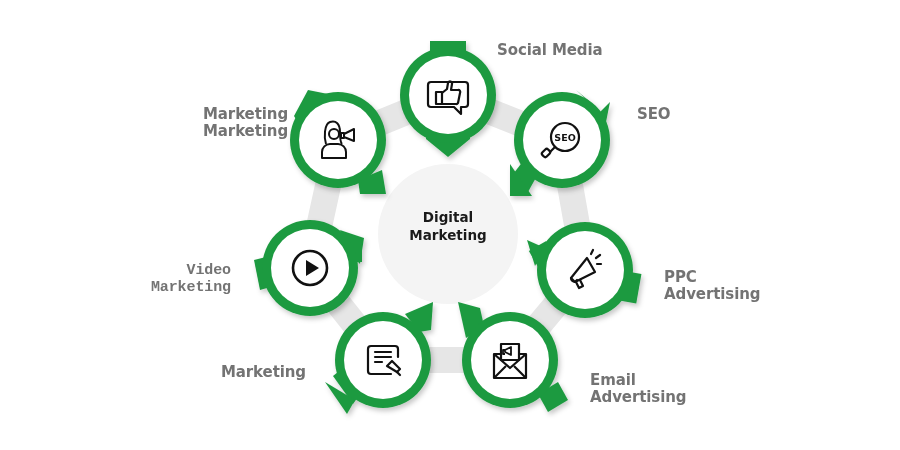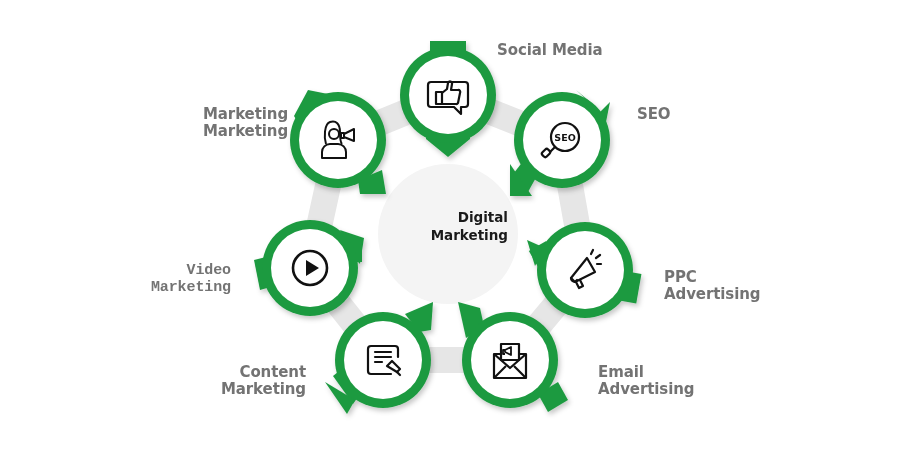--- a/index.html
+++ b/index.html
@@ -6,21 +6,21 @@
   body { width: 900px; height: 450px; position: relative; overflow: hidden;
          font-family: "DejaVu Sans", sans-serif; }
   #stage { position: absolute; left: 0; top: 0; width: 900px; height: 450px; }
   .label { position: absolute; font-weight: bold; font-size: 15px; color: #737373;
            line-height: 17px; letter-spacing: -0.1px; }
   .label span { display: block; }
   .label.right { text-align: right; }
   .label.left { text-align: left; }
   .center-title { position: absolute; left: 388px; top: 208px; width: 120px; text-align: center;
                   font-weight: bold; font-size: 13.5px; line-height: 18px; color: #1a1a1a; }
-  .center-title span { display: block; text-align: right; }
+  .center-title span { display: block; }
 </style>
 </head>
 <body>
 
 <svg id="stage" width="900" height="450" viewBox="0 0 900 450" xmlns="http://www.w3.org/2000/svg">
   <defs>
     <filter id="shadow" x="-30%" y="-30%" width="160%" height="160%">
       <feDropShadow dx="2" dy="3" stdDeviation="2.5" flood-color="#000" flood-opacity="0.22"></feDropShadow>
     </filter>
   </defs>
@@ -151,26 +151,25 @@
 <div class="label left" style="left:497px; top:42px;">
   <span>Social Media</span>
 </div>
 <div class="label left" style="left:637px; top:106px;">
   <span>SEO</span>
 </div>
 <div class="label left" style="left:664px; top:269px;">
   <span>PPC</span>
   <span>Advertising</span>
 </div>
-<div class="label left" style="left:590px; top:364px;margin-left:8px;">
+<div class="label left" style="left:590px; top:372px;">
   <span>Email</span>
   <span>Advertising</span>
 </div>
 <div class="label right" style="left:200px; top:364px; width:106px;">
-  <span>Content</span>
   <span>Marketing</span>
 </div>
 <div class="label right" style="left:140px; top:262px; width:91px;font-family:Liberation Mono, monospace;">
   <span>Video</span>
   <span>Marketing</span>
 </div>
 <div class="label left" style="left:203px; top:106px;">
   <span>Marketing</span>
   <span>Marketing</span>
 </div>

